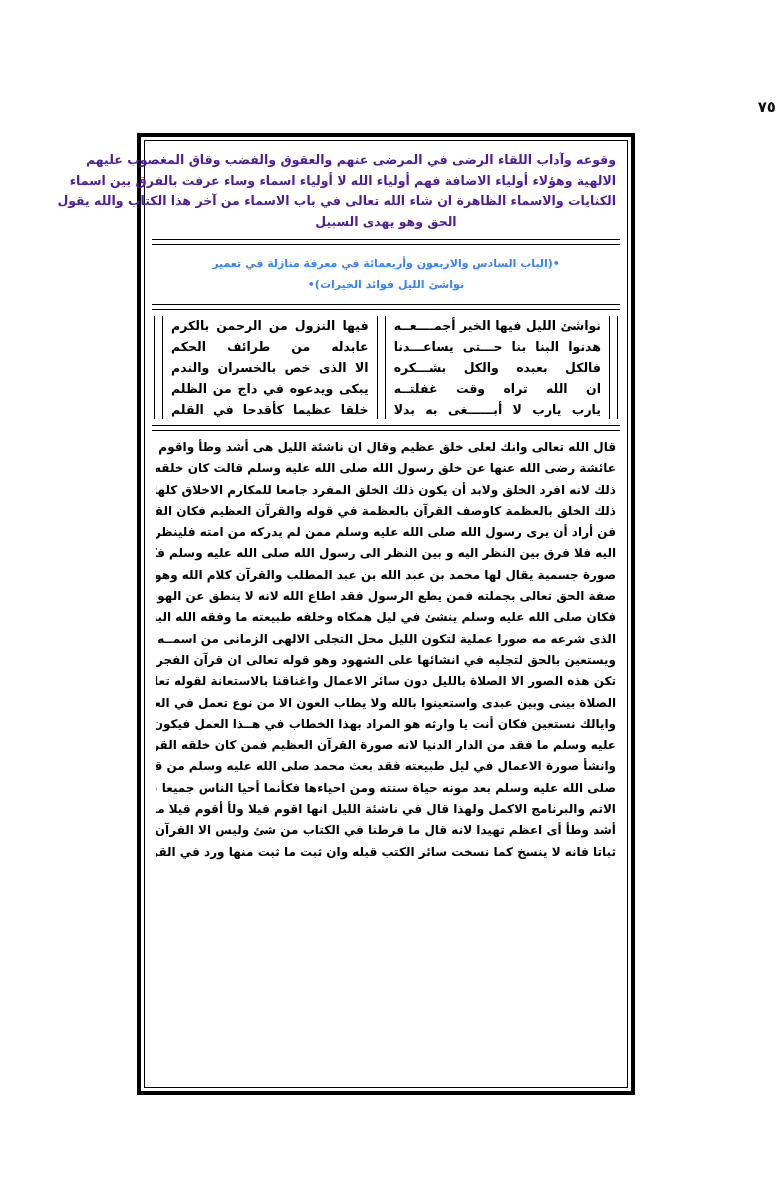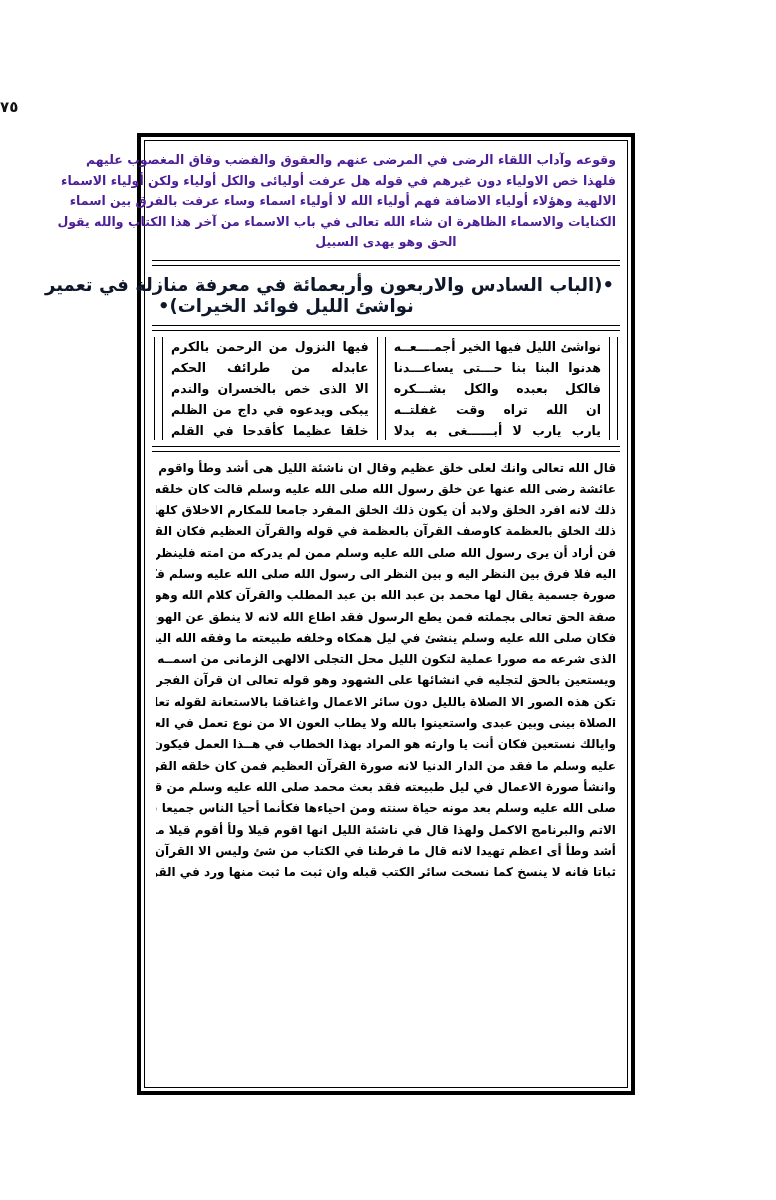--- a/index.html
+++ b/index.html
@@ -14,21 +14,21 @@
     font-family: "DejaVu Sans", sans-serif;
     overflow: hidden;
   }
 
   
   .page-number {
     position: absolute;
     top: 98px;
     left: 0;
     width: 776px;
-    text-align: left;
+    text-align: right;
     font-size: 15px;
     font-weight: bold;
     color: #111;
     letter-spacing: 1px;
     font-family: "DejaVu Sans", sans-serif;
   }
 
   
   .page-frame {
     position: absolute;
@@ -84,26 +84,26 @@
     margin: 2px 0 2px 0;
     flex: 0 0 auto;
   }
 
   
   .chapter-box {
     padding: 6px 6px 7px 6px;
   }
   .chapter-box .cline {
     direction: rtl;
-    text-align: left;
-    font-size: 18px;
+    text-align: center;
+    font-size: 11px;
     line-height: 21px;
     font-weight: 700;
     letter-spacing: -0.2px;
-    color: #0f172a;
+    color: #3b82f6;
     white-space: nowrap;
   }
 
   
   .poem-table {
     display: flex;
     flex-direction: row;
     padding: 3px 2px 3px 2px;
   }
   .poem-col {
@@ -167,21 +167,20 @@
 </head>
 <body>
 
 <div class="page-number">٧٥</div>
 
 <div class="page-frame">
   <div class="page-frame-inner">
 
     <div class="top-block">
       <div class="line stretch">وقوعه وآداب اللقاء الرضى في المرضى عنهم والعقوق والفضب وقاق المغصوب عليهم</div>
-      <div class="line stretch">فلهذا خص الاولياء دون غيرهم في قوله هل عرفت أوليائى والكل أولياء ولكن أولياء الاسماء</div>
       <div class="line stretch">الالهية وهؤلاء أولياء الاضافة فهم أولياء الله لا أولياء اسماء وساء عرفت بالفرق بين اسماء</div>
       <div class="line stretch">الكنايات والاسماء الظاهرة ان شاء الله تعالى في باب الاسماء من آخر هذا الكتاب والله يقول</div>
       <div class="line center">الحق وهو يهدى السبيل</div>
     </div>
 
     <div class="rule-double"></div>
 
     <div class="chapter-box">
       <div class="cline">•(الباب السادس والاربعون وأربعمائة في معرفة منازلة في تعمير</div>
       <div class="cline">نواشئ الليل فوائد الخيرات)•</div>

